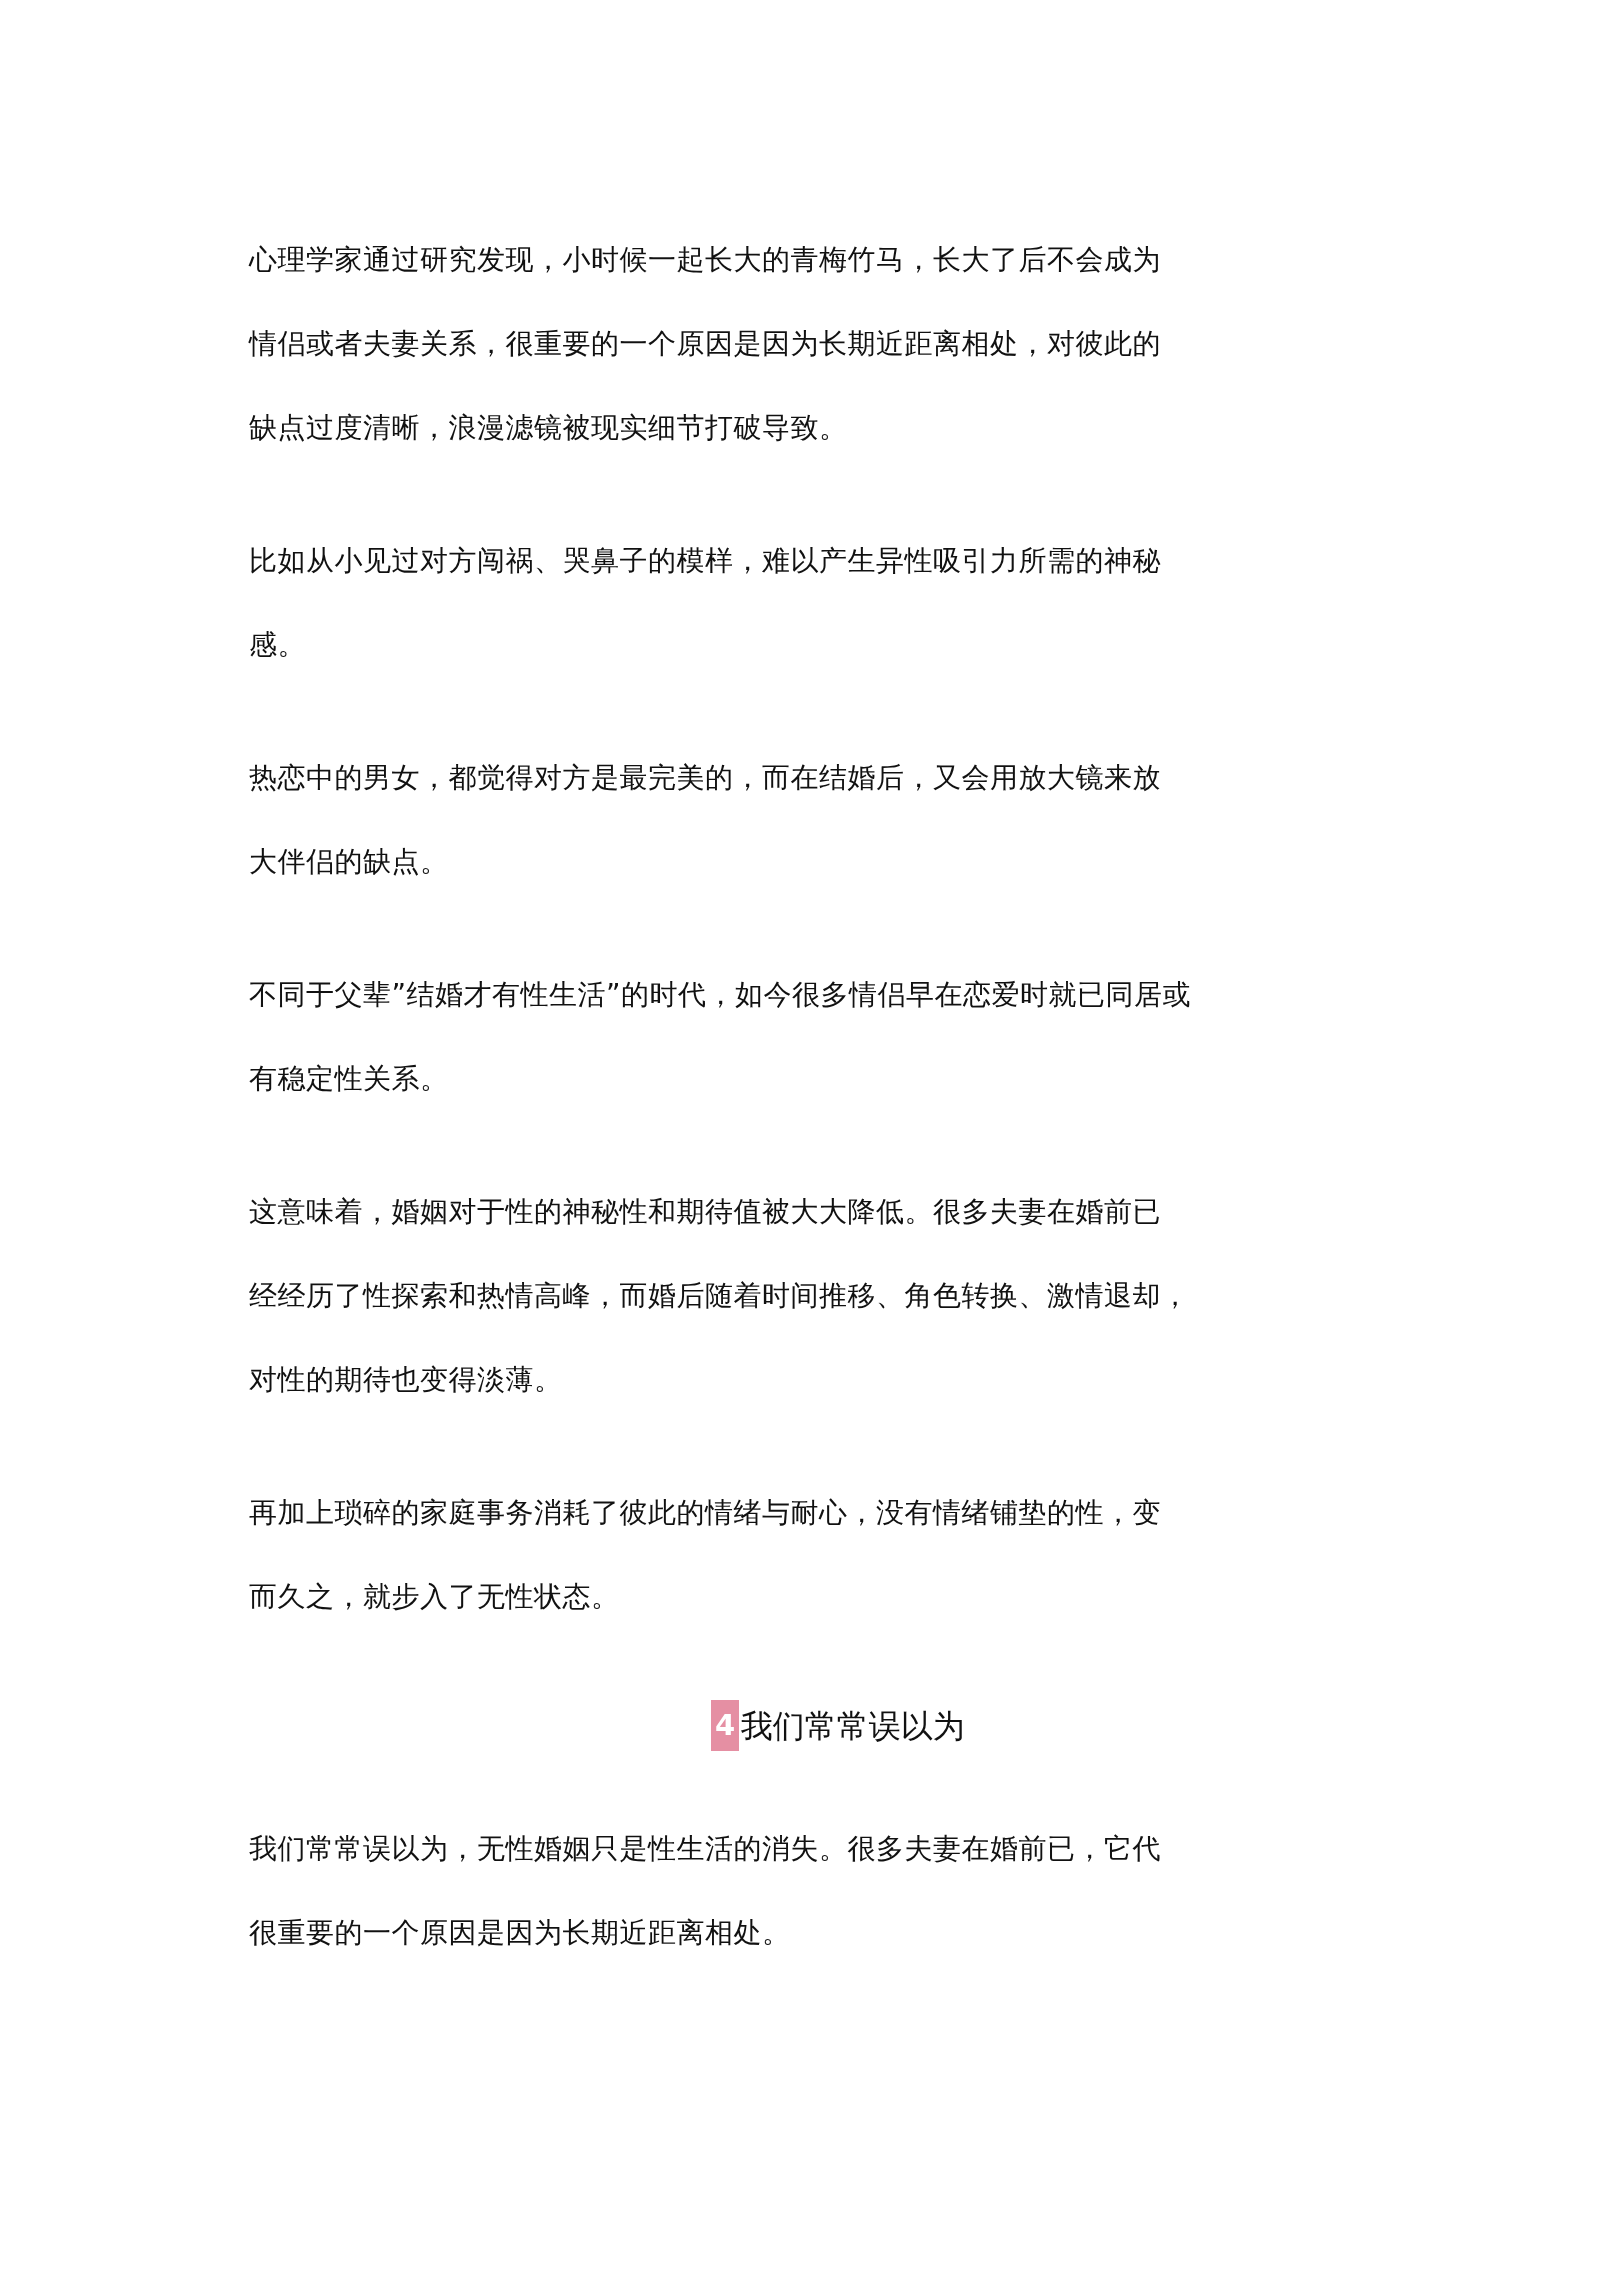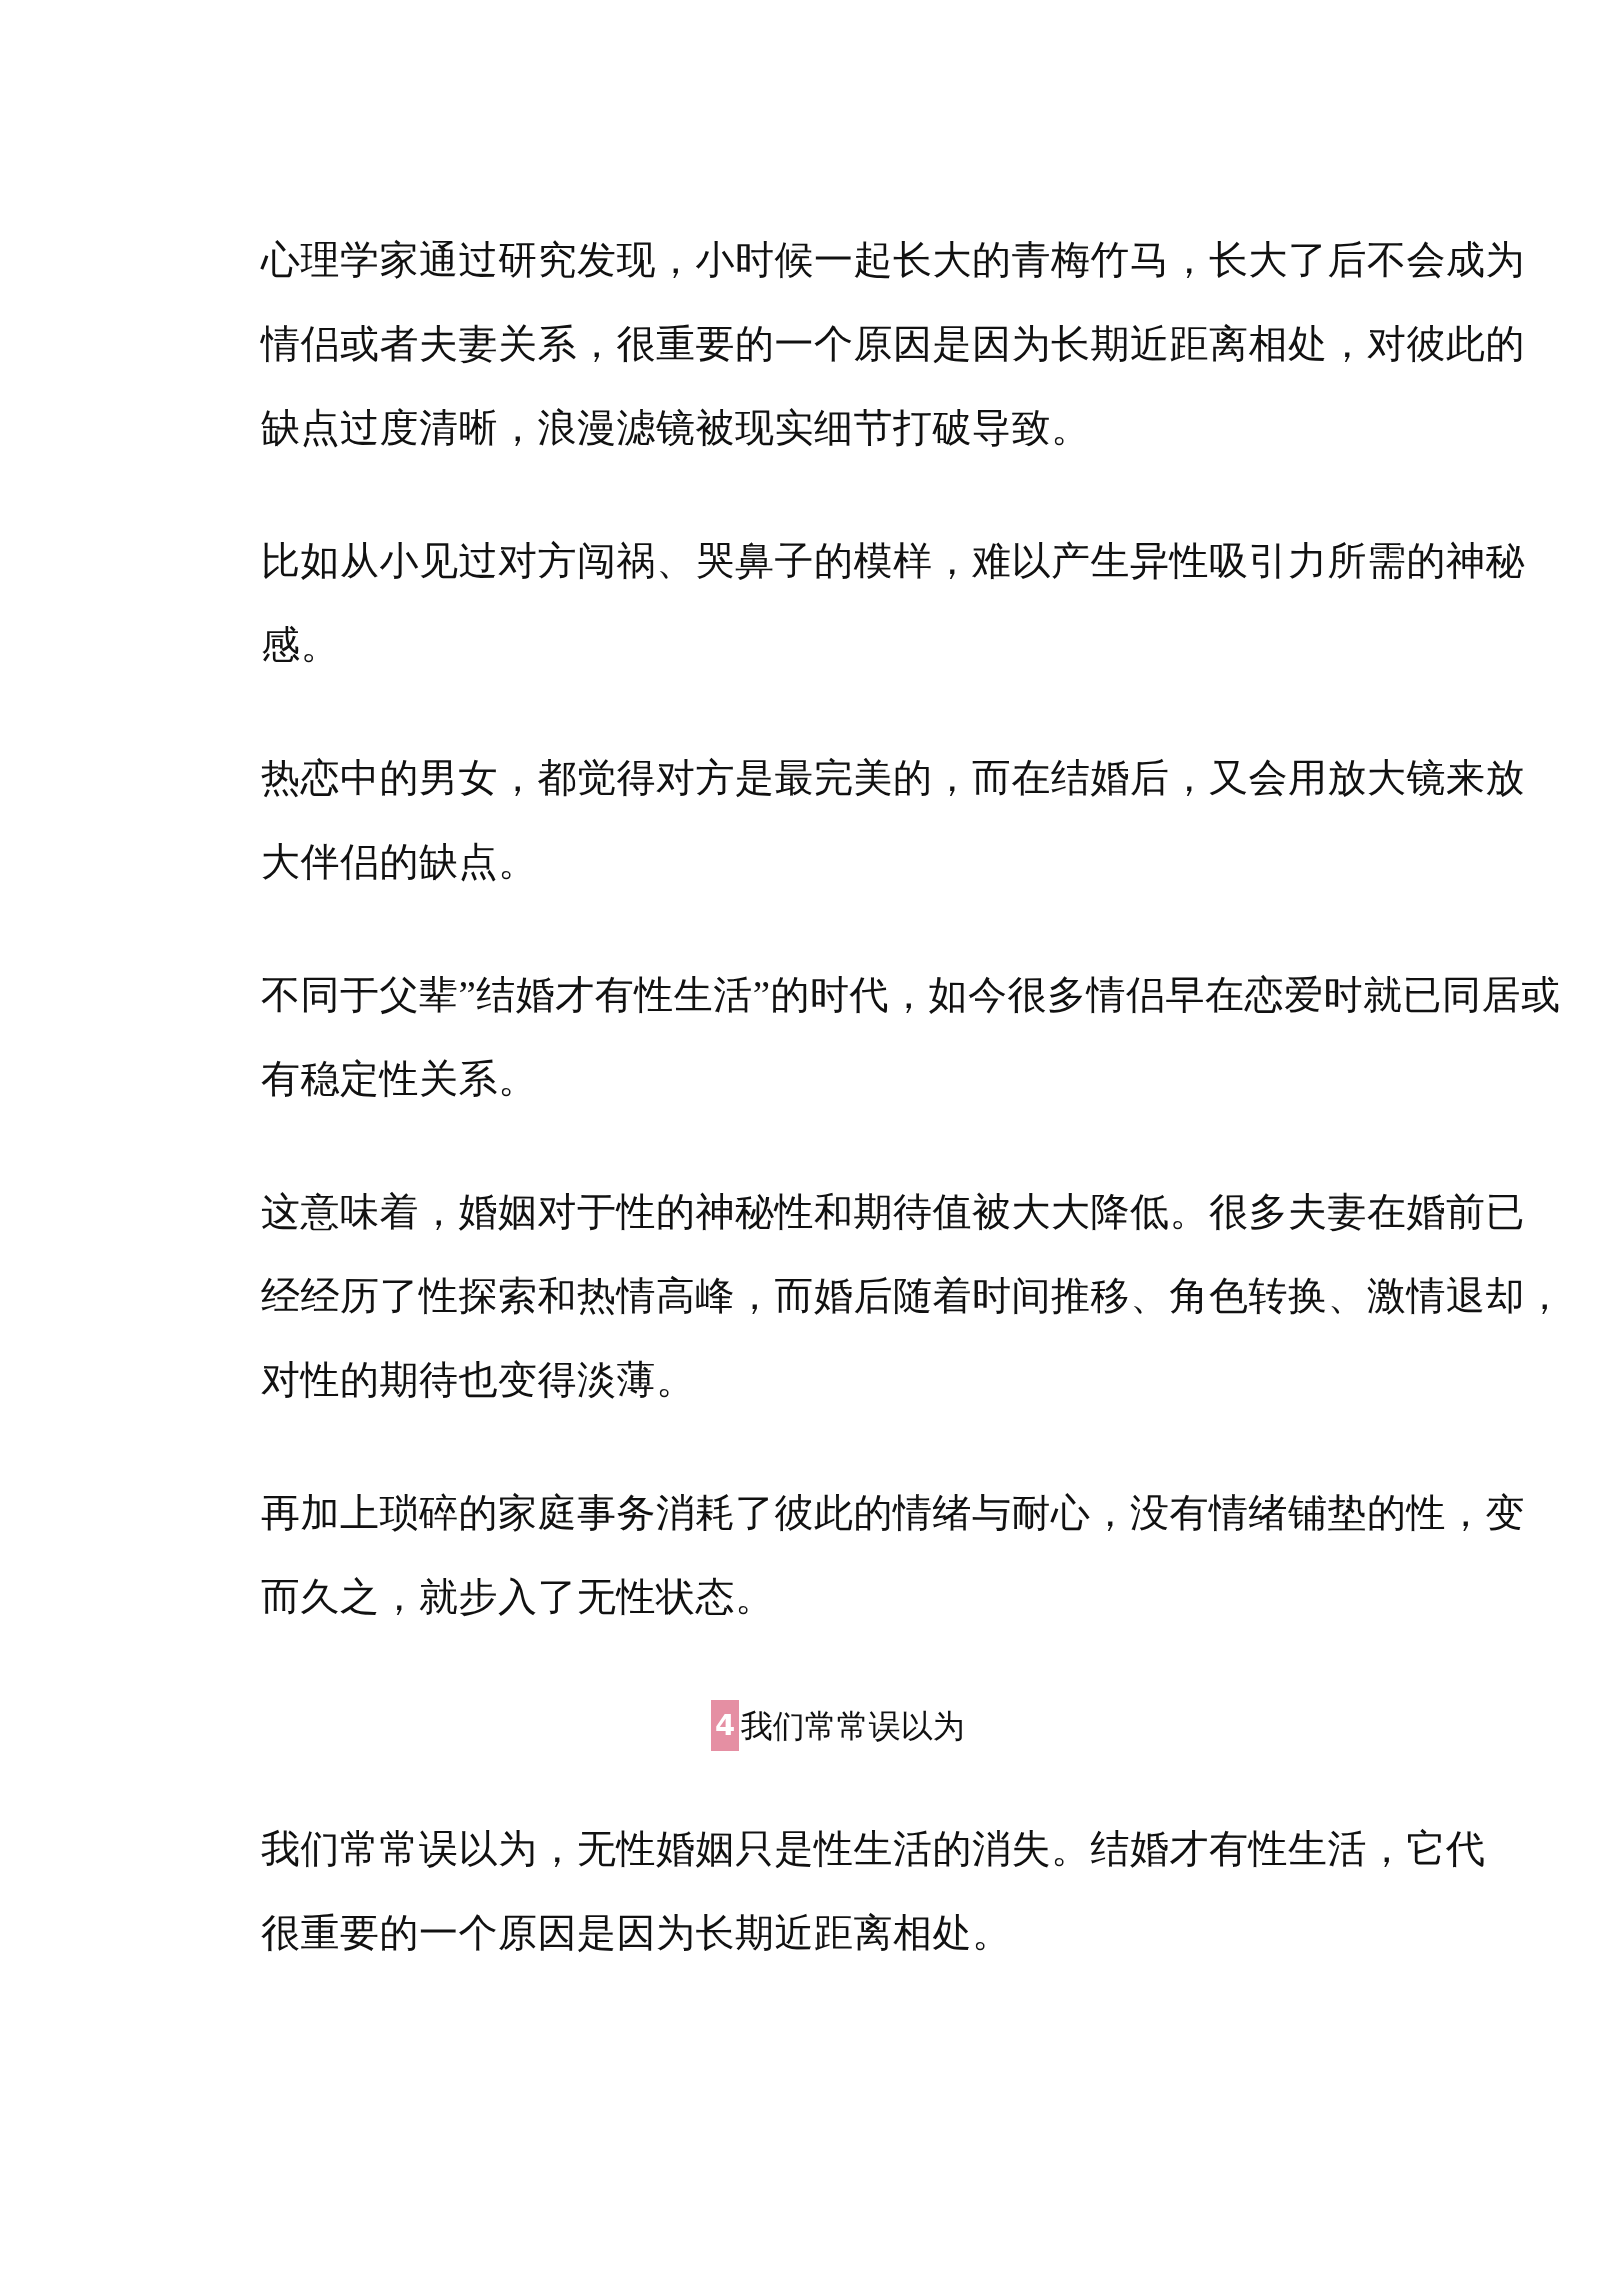--- a/index.html
+++ b/index.html
@@ -15,27 +15,26 @@
       font-family: "DejaVu Sans", "Liberation Sans", sans-serif;
       color: #111111;
     }
     .page {
       position: absolute;
       left: 245px;
       top: 218px;
       width: 1157px;
     }
     .para {
-      margin: 0 0 49px 16px;
-      font-size: 39px;
+      margin: 0 0 49px 4px;
+      font-size: 28px;
       line-height: 84px;
       letter-spacing: 0.5px;
       white-space: normal;
       word-break: break-all;
-      font-family: Liberation Serif, serif;
     }
     .line {
       display: block;
       white-space: nowrap;
     }
     .heading {
       text-align: center;
       font-size: 32px;
       line-height: 84px;
       margin: -5.9px 0 39px 0;
@@ -97,18 +96,18 @@
   </p>
 
   <div class="heading">
     <span class="heading-inner">
       <span class="badge" id="section-badge" style="background: rgb(229, 143, 163);">4</span>
       <span>我们常常误以为</span>
     </span>
   </div>
 
   <p class="para">
-    <span class="line">我们常常误以为，无性婚姻只是性生活的消失。结婚才有性生活，它代</span>
+    <span class="line">我们常常误以为，无性婚姻只是性生活的消失。很多夫妻在婚前已，它代</span>
     <span class="line">很重要的一个原因是因为长期近距离相处。</span>
   </p>
 
 </div>
 
 
 </body></html>

